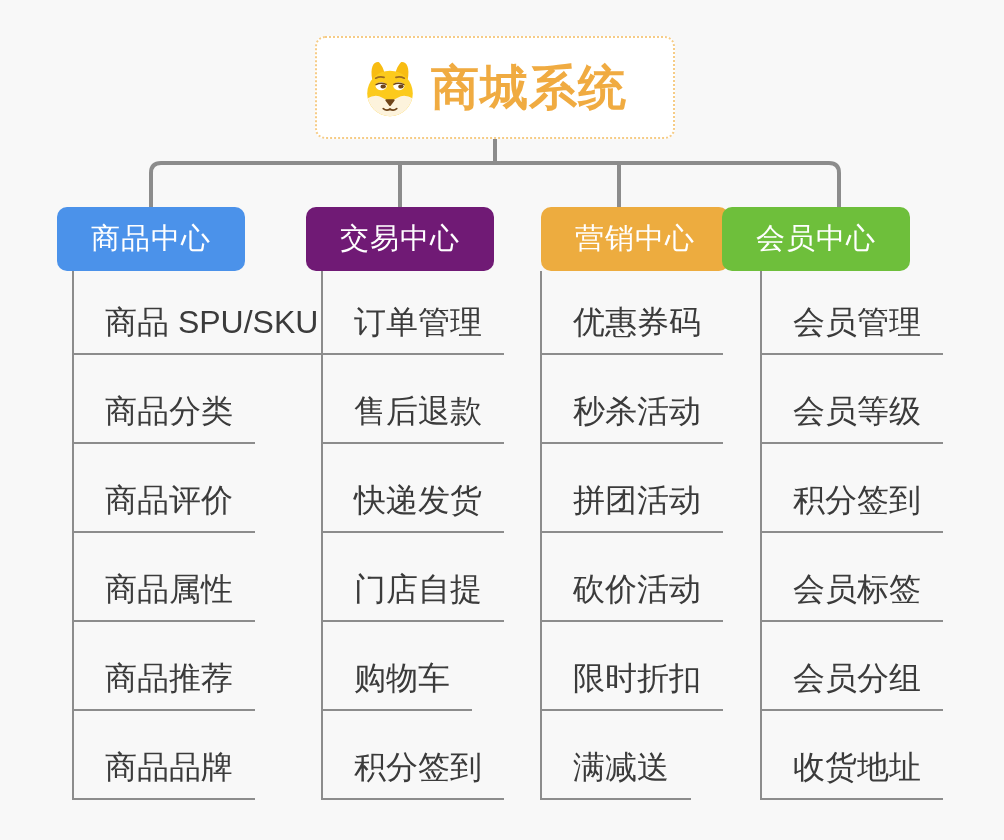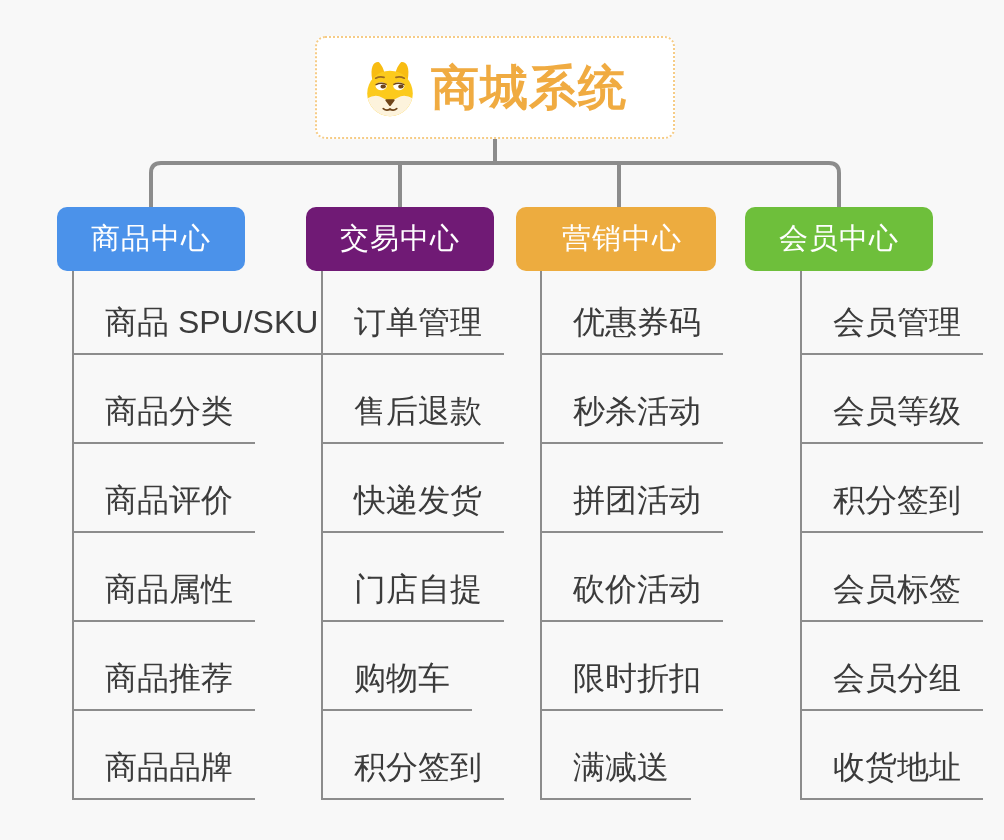--- a/index.html
+++ b/index.html
@@ -19,29 +19,29 @@
   .connectors{position:absolute;left:0;top:0;pointer-events:none;}
 
   
   .branch-node{
     position:absolute;top:207px;width:188px;height:64px;border-radius:10px;
     display:flex;align-items:center;justify-content:center;
     color:#ffffff;font-size:29px;letter-spacing:1px;cursor:default;
   }
   .branch-1{left:57px;}
   .branch-2{left:306px;}
-  .branch-3{left:516px;padding-left:12px;}
-  .branch-4{left:745px;}
+  .branch-3{left:541px;}
+  .branch-4{left:722px;}
 
   
   .column{position:absolute;top:271px;height:529px;}
   .col-1{left:72px;}
   .col-2{left:321px;}
   .col-3{left:540px;}
-  .col-4{left:800px;text-align:center;}
+  .col-4{left:760px;text-align:center;}
   .column::before{
     content:"";position:absolute;left:0;top:0;width:2px;height:100%;background:#8c8c8c;
   }
   .item-slot{height:89px;display:flex;align-items:flex-end;}
   .item-slot:first-child{height:84px;}
   .child-node{
     display:inline-block;white-space:nowrap;
     padding:0 22px 8px 33px;border-bottom:2px solid #8c8c8c;
     font-size:32px;color:#3b3b3b;cursor:default;
   }

